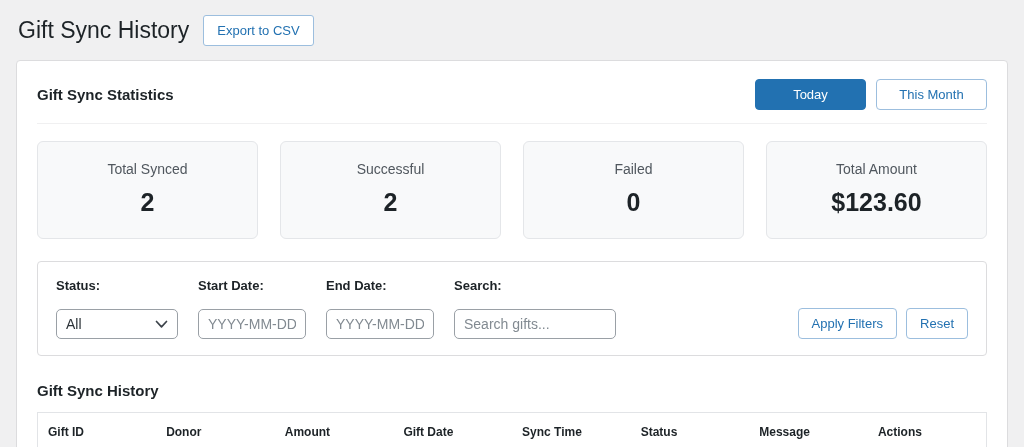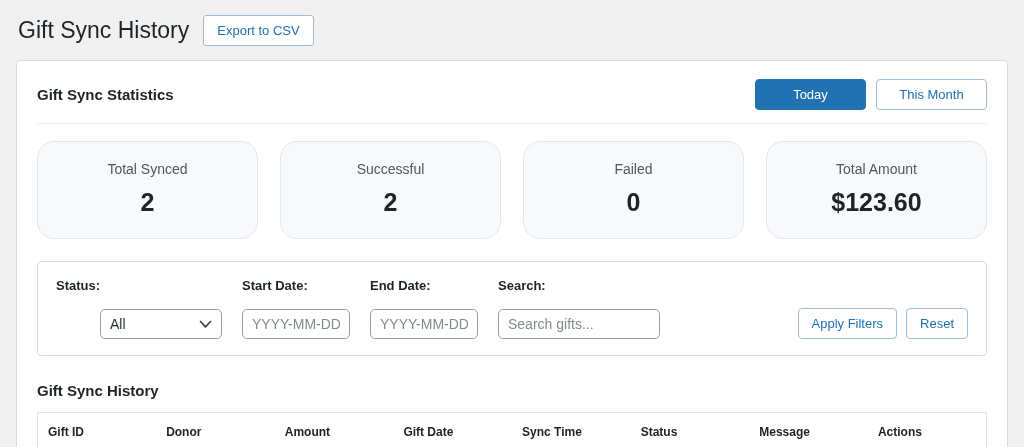--- a/index.html
+++ b/index.html
@@ -38,42 +38,41 @@
   .period-buttons { display: flex; gap: 10px; }
   .period-btn {
     width: 111px; text-align: center; padding: 8px 0;
     background: #fff; color: #2271b1; border: 1px solid #9cbede; border-radius: 4px;
   }
   .period-btn.active { background: #2271b1; border-color: #2271b1; color: #ffffff; }
 
   
   .stats-grid { margin-top: 17px; display: grid; grid-template-columns: repeat(4, 1fr); gap: 22px; }
   .stat-box {
-    background: #f8f9fa; border: 1px solid #e4e6e9; border-radius: 17px;
+    background: #f8f9fa; border: 1px solid #e4e6e9; border-radius: 6px;
     text-align: center; padding: 19px 8px 21px;
   }
   .stat-label { font-size: 14px; color: #50575e; }
   .stat-value { font-size: 25px; font-weight: 700; color: #1d2327; margin-top: 11px; }
 
   
   .filter-bar {
     margin-top: 22px; border: 1px solid #dcdcde; border-radius: 4px; background: #fff;
     padding: 16px 18px; display: flex; gap: 20px; align-items: flex-end;
   }
   .filter-field label { display: block; font-size: 13px; font-weight: 700; color: #1d2327; margin-bottom: 16px; }
   .control {
     height: 30px; border: 1px solid #9aa0a6; border-radius: 5px;
     font-size: 14px; color: #2c3338; background: #fff; padding: 0 9px;
     font-family: "Liberation Sans", sans-serif;
   }
   .control::placeholder { color: #828a91; opacity: 1; }
   .fake-select {
     width: 122px; display: flex; align-items: center; justify-content: space-between;
     cursor: pointer;
-    margin-left: 44px;
   }
   .date-input { width: 108px; }
   .search-input { width: 162px; }
   .filter-actions { margin-left: auto; display: flex; gap: 9px; }
 
   
   .history-heading { margin-top: 26px; }
   table.sync-table {
     margin-top: 13px; width: 100%; border-collapse: collapse; table-layout: fixed;
     border: 1px solid #e2e4e7;

